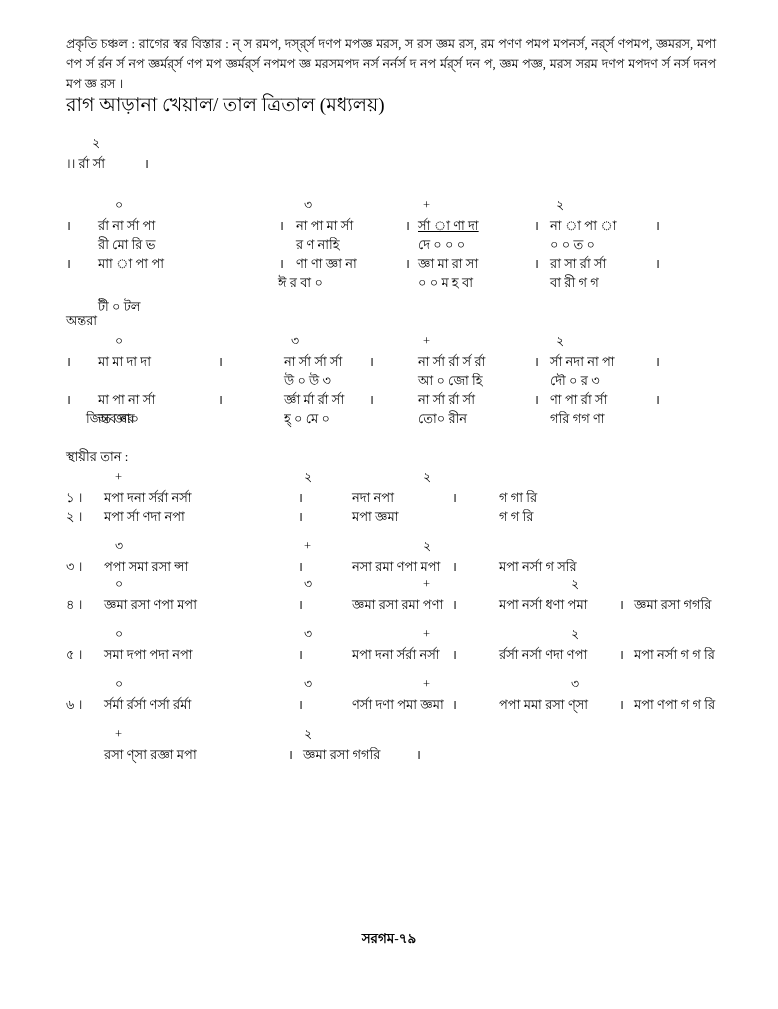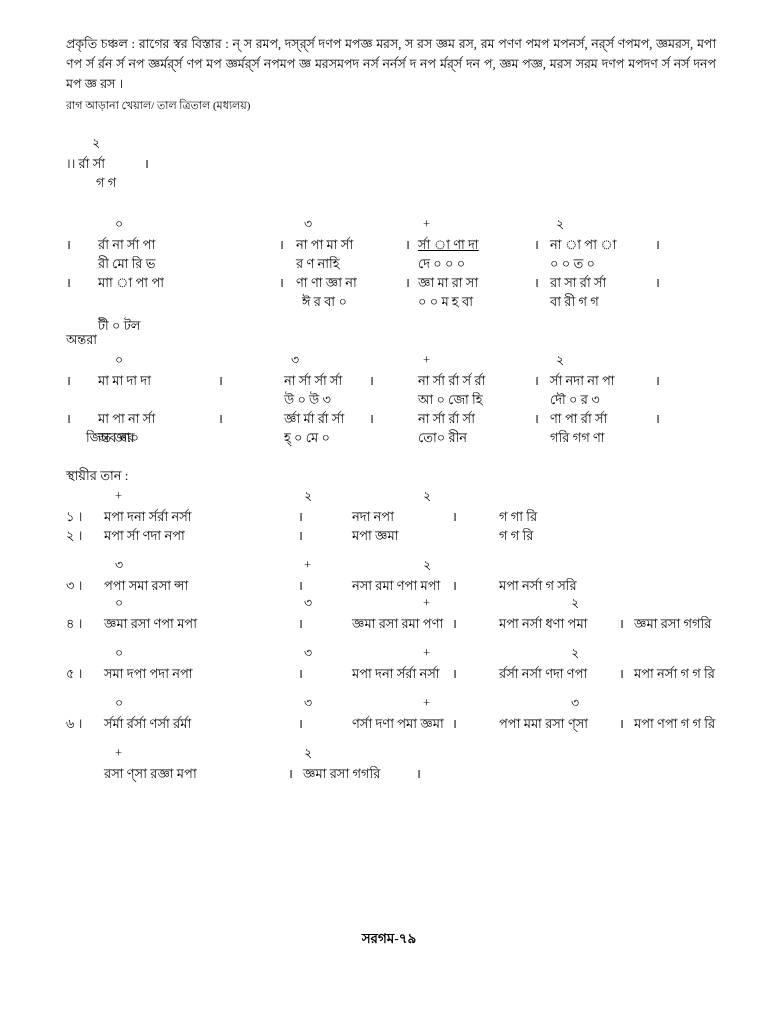--- a/index.html
+++ b/index.html
@@ -28,21 +28,21 @@
   
   .intro {
     font-size: 12.6px;
     line-height: 20px;
     text-align: justify;
     text-align-last: left;
     letter-spacing: -0.05px;
     word-spacing: 0.3px;
   }
   .song-title {
-    font-size: 11px;
+    font-size: 19px;
     line-height: 20px;
     margin-top: 1px;
     font-weight: 400;
   }
 
   
   .sec-label {
     font-size: 13px;
     line-height: 17px;
   }
@@ -105,23 +105,20 @@
 
     <div class="song-title">রাগ আড়ানা খেয়াল/ তাল ত্রিতাল (মধ্যলয়)</div>
 
     <div class="nblock" style="margin-top:20px;">
       <div class="nrow">
         <span class="beat" style="left:26px;">২</span>
       </div>
       <div class="nrow">
         <span class="cell" style="left:0px;">।। র্রা র্সা</span>
         <span class="bar" style="left:78px;">।</span>
-      </div>
-      <div class="nrow">
-        <span class="cell" style="left:30px;">গ গ</span>
       </div>
     </div>
 
     <div class="gap-lg"></div>
 
 
     <div class="nblock" style="margin-top:4px;">
 
       <div class="nrow">
         <span class="beat" style="left:49px;">০</span>
@@ -156,21 +153,21 @@
         <span class="cell" style="left:230px;">ণা ণা জ্ঞা না</span>
         <span class="bar" style="left:339px;">।</span>
         <span class="cell" style="left:352px;">জ্ঞা মা রা সা</span>
         <span class="bar" style="left:468px;">।</span>
         <span class="cell" style="left:484px;">রা সা র্রা র্সা</span>
         <span class="bar" style="left:589px;">।</span>
       </div>
 
       <div class="nrow">
         <span class="cell" style="left:32px;margin-top:24px;">টী ০ টল</span>
-        <span class="cell" style="left:236px;">ঈ র বা ০</span>
+        <span class="cell" style="left:212px;">ঈ র বা ০</span>
         <span class="cell" style="left:352px;">০ ০ ম হ বা</span>
         <span class="cell" style="left:484px;">বা রী গ গ</span>
       </div>
     </div>
 
     <div class="gap-lg"></div>
 
     <div class="sec-label">অন্তরা</div>
 
     <div class="nblock" style="margin-top:4px;">

